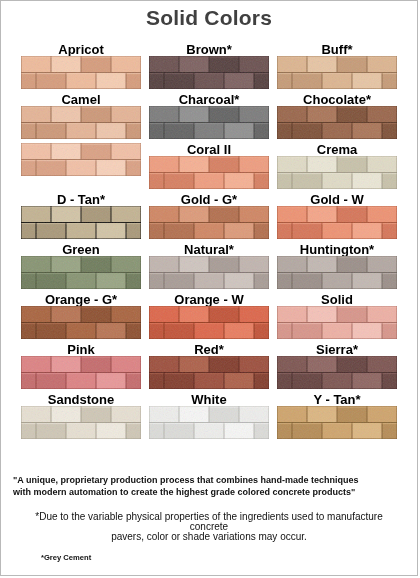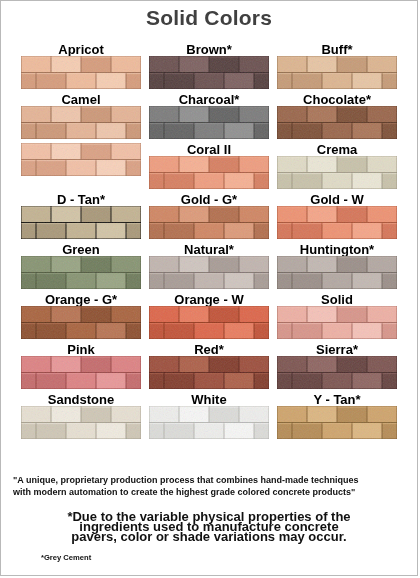--- a/index.html
+++ b/index.html
@@ -77,22 +77,22 @@
     font-size: 9px;
     font-weight: bold;
     color: #111111;
     line-height: 11.5px;
     text-align: left;
   }
   #quote-block {
     margin-bottom: 14px;
   }
   .note-line {
-    font-size: 13px;
-    font-weight: bold;
+    font-size: 10px;
+    font-weight: normal;
     color: #111111;
     line-height: 10px;
     text-align: center;
   }
   #disclaimer-block {
     margin-bottom: 11px;
     padding: 0 18px;
   }
   #cement-note {
     font-size: 7.6px;

